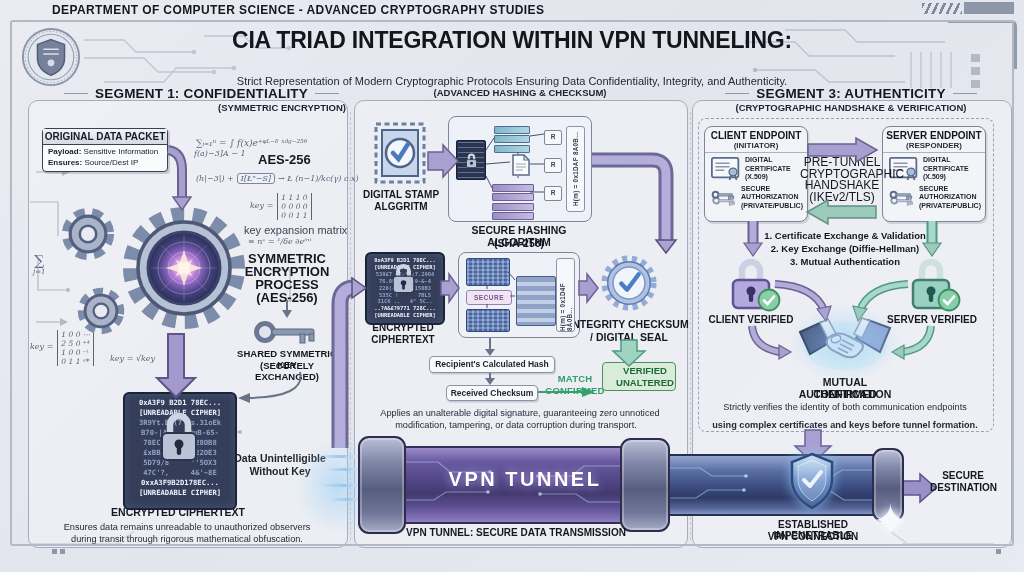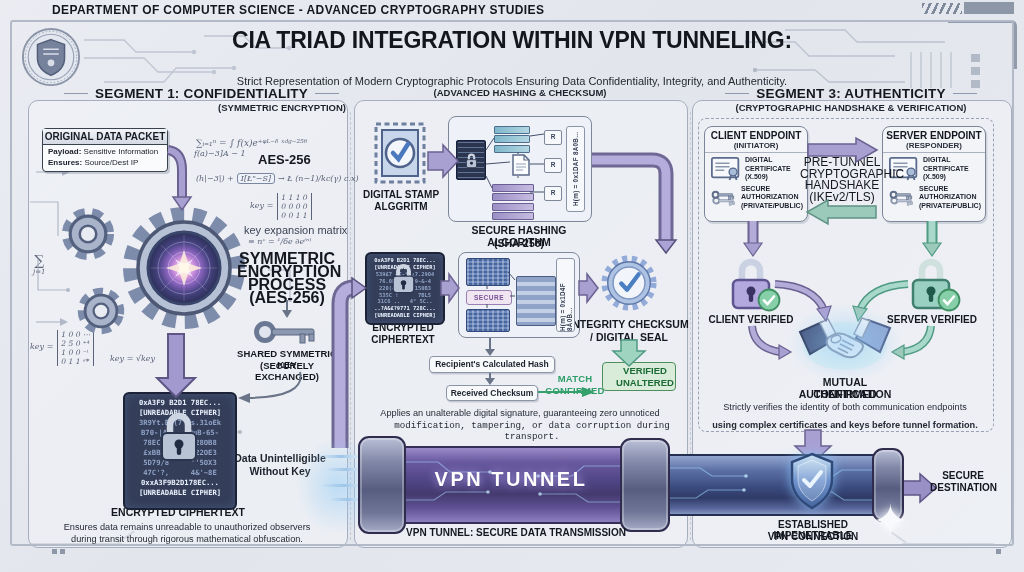--- a/index.html
+++ b/index.html
@@ -53,21 +53,21 @@
   .eptxt div{font-size:7px;font-weight:700;color:#1b202b;line-height:8.6px;}
   .tunnelbody1{position:absolute;left:396px;top:446px;width:230px;height:74px;border-radius:10px;z-index:7;
       border:2px solid #352f58;background:linear-gradient(180deg,#9a8bc9 0%,#6a5aa0 18%,#4f4584 45%,#443a6e 62%,#5d4f92 80%,#8d7ec0 100%);}
   .tunnelbody2{position:absolute;left:664px;top:454px;width:212px;height:58px;border-radius:6px;z-index:7;
       border:2px solid #24304f;background:linear-gradient(180deg,#93a6d0 0%,#5b6fa4 25%,#3a4a7e 55%,#2f3a66 72%,#56659a 90%,#8495c2 100%);}
   .flange{position:absolute;border:2px solid #2f2c4e;border-radius:11px;z-index:8;
       background:linear-gradient(180deg,#b9bfd6 0%,#8289a8 25%,#565d80 55%,#6f7697 80%,#a6acc6 100%);
       box-shadow:inset 0 0 0 2px rgba(255,255,255,.28);}
   .vpntext{position:absolute;left:406px;top:468px;width:210px;z-index:9;text-align:center;
       font-size:20px;font-weight:800;letter-spacing:2.5px;color:#ffffff;
-      text-shadow:0 0 10px rgba(195,175,255,.95),0 1px 2px rgba(35,25,80,.6);}
+      text-shadow:0 0 10px rgba(195,175,255,.95),0 1px 2px rgba(35,25,80,.6);padding-left:14px;}
   .streak{position:absolute;height:2.5px;border-radius:2px;z-index:6;
       background:linear-gradient(90deg,rgba(130,175,235,0),#9fc6e8 45%,#ffffff);}
   .glowblob{position:absolute;z-index:6;background:radial-gradient(closest-side,rgba(150,205,245,.55),rgba(150,205,245,0));}
   .frameline{position:absolute;left:10px;right:10px;top:20px;bottom:26px;border:2px solid #b3bac7;border-radius:3px;z-index:1;}
   .gapline{position:absolute;top:112px;height:428px;border-left:1px dashed #c3c9d5;z-index:0;}
   svg{display:block;}
   .arrowlayer{position:absolute;left:0;top:0;z-index:5;pointer-events:none;}
   .icon{pointer-events:none;}
 </style>
 </head>
@@ -236,21 +236,21 @@
     <circle cx="63" cy="63" r="46" fill="#b7c1d6" stroke="#4c5874" stroke-width="3.5"></circle>
     <circle cx="63" cy="63" r="36" fill="url(#mg)" stroke="#39456b" stroke-width="3"></circle>
     <path d="M63 30 L63 96 M30 63 L96 63 M40 40 L86 86 M86 40 L40 86" stroke="rgba(255,255,255,.18)" stroke-width="1"></path>
     <circle cx="63" cy="63" r="26" fill="none" stroke="rgba(255,255,255,.28)" stroke-width="1"></circle>
     <circle cx="63" cy="63" r="16" fill="none" stroke="rgba(255,255,255,.32)" stroke-width="1"></circle>
     <path d="M63 45 L67.5 58.5 L81 63 L67.5 67.5 L63 81 L58.5 67.5 L45 63 L58.5 58.5 Z" fill="rgba(255,240,220,.85)"></path>
     <path d="M63 51 L66 60 L75 63 L66 66 L63 75 L60 66 L51 63 L60 60 Z" fill="rgba(255,255,255,.6)" transform="rotate(45 63 63)"></path>
     <circle cx="63" cy="63" r="4.5" fill="#fff7e8"></circle>
   </svg>
 
-  <div class="abs ctr" style="left:237px;top:252px;width:100px;font-size:16px;font-weight:800;line-height:13px;color:#14171f;z-index:3;">
+  <div class="abs ctr" style="left:237px;top:252px;width:100px;font-size:13px;font-weight:800;line-height:13px;color:#14171f;z-index:3;">
       <div>SYMMETRIC</div>
       <div>ENCRYPTION</div>
       <div>PROCESS</div>
       <div>(AES-256)</div>
     </div>
   <svg class="abs icon" style="left:252px;top:316px;z-index:3;" width="70" height="32" viewBox="0 0 70 32">
     <circle cx="13" cy="16" r="8.5" fill="#dfe4ee" stroke="#6b7894" stroke-width="5"></circle>
     <rect x="20" y="13" width="42" height="6" rx="2" fill="#8c98b0" stroke="#5a6780" stroke-width="1"></rect>
     <rect x="48" y="18" width="5" height="9" fill="#8c98b0" stroke="#5a6780" stroke-width="1"></rect>
     <rect x="57" y="18" width="5" height="7" fill="#8c98b0" stroke="#5a6780" stroke-width="1"></rect>
@@ -373,21 +373,21 @@
 
   <div class="whitebox abs" style="left:429px;top:356px;width:124px;height:15px;font-size:8.5px;line-height:15px;z-index:3;">Recipient's Calculated Hash</div>
   <div class="whitebox abs" style="left:446px;top:385px;width:90px;height:14px;font-size:8.5px;line-height:14px;z-index:3;">Received Checksum</div>
   <div class="greentxt abs" style="left:544px;top:373px;width:62px;z-index:3;">MATCH</div>
   <div class="greentxt abs" style="left:544px;top:385px;width:62px;z-index:3;">CONFIRMED</div>
   <div class="greenbox abs" style="left:602px;top:362px;width:60px;height:25px;z-index:3;padding-left:12px;">
     <div>VERIFIED</div>
       <div>UNALTERED</div>
   </div>
   <div class="abs foot" style="left:368px;top:408px;width:304px;z-index:3;">Applies an unalterable digital signature, guaranteeing zero unnoticed</div>
-  <div class="abs foot" style="left:380px;top:420px;width:304px;z-index:3;font-family:Liberation Mono, monospace;">modification, tampering, or data corruption during transport.</div>
+  <div class="abs foot" style="left:364px;top:420px;width:304px;z-index:3;">modification, tampering, or data corruption during transport.</div>
 
   <div class="epbox" style="left:704px;top:126px;width:102px;height:94px;">
     <div class="ephead">CLIENT ENDPOINT</div>
     <div class="epsub">(INITIATOR)</div>
     <div class="eprow">
       <svg class="icon" width="30" height="25" viewBox="0 0 34 28">
         <rect x="1" y="2" width="30" height="22" rx="2" fill="#f6f8fb" stroke="#5b6b8c" stroke-width="2"></rect>
         <path d="M5 8 h16 M5 12 h16 M5 16 h10" stroke="#8a97ad" stroke-width="1.6"></path>
         <circle cx="25" cy="18" r="4.5" fill="#a9bdd9" stroke="#56688c" stroke-width="1.5"></circle>
         <path d="M23 21 l-2 6 M27 21 l2 6" stroke="#56688c" stroke-width="2"></path>
@@ -457,20 +457,25 @@
           <div>(PRIVATE/PUBLIC)</div>
         </div>
     </div>
   </div>
   <div class="abs ctr" style="left:800px;top:157px;width:84px;font-size:12px;font-weight:400;line-height:11.5px;color:#14171f;z-index:3;">
       <div>PRE-TUNNEL</div>
       <div>CRYPTOGRAPHIC</div>
       <div>HANDSHAKE</div>
       <div>(IKEv2/TLS)</div>
     </div>
+  <div class="abs ctr b" style="left:745px;top:230px;width:200px;font-size:9.5px;line-height:12.8px;color:#14171f;z-index:3;">
+      <div>1. Certificate Exchange &amp; Validation</div>
+      <div>2. Key Exchange (Diffie-Hellman)</div>
+      <div>3. Mutual Authentication</div>
+    </div>
 
   <svg class="abs icon" style="left:729px;top:253px;z-index:3;" width="44" height="60" viewBox="0 0 44 58">
     <path d="M13 27 V17 a9 9 0 0 1 18 0 V27" fill="none" stroke="#c9d1e2" stroke-width="6.5"></path>
     <rect x="4" y="26" width="36" height="28" rx="5" fill="#b4a9de" stroke="#5d5490" stroke-width="2.5"></rect>
     <circle cx="22" cy="37" r="4.5" fill="#3a3263"></circle>
       <rect x="19.8" y="39" width="4.4" height="9" rx="2" fill="#3a3263"></rect>
   </svg>
   <svg class="abs icon" style="left:757px;top:288px;z-index:4;" width="24" height="24" viewBox="0 0 24 24">
     <circle cx="12" cy="12" r="10.5" fill="#86cfa9" stroke="#3f8f63" stroke-width="1.8"></circle>
     <path d="M7 12.5 L10.5 16 L17 8.5" stroke="#ffffff" stroke-width="2.6" fill="none" stroke-linecap="round"></path>

